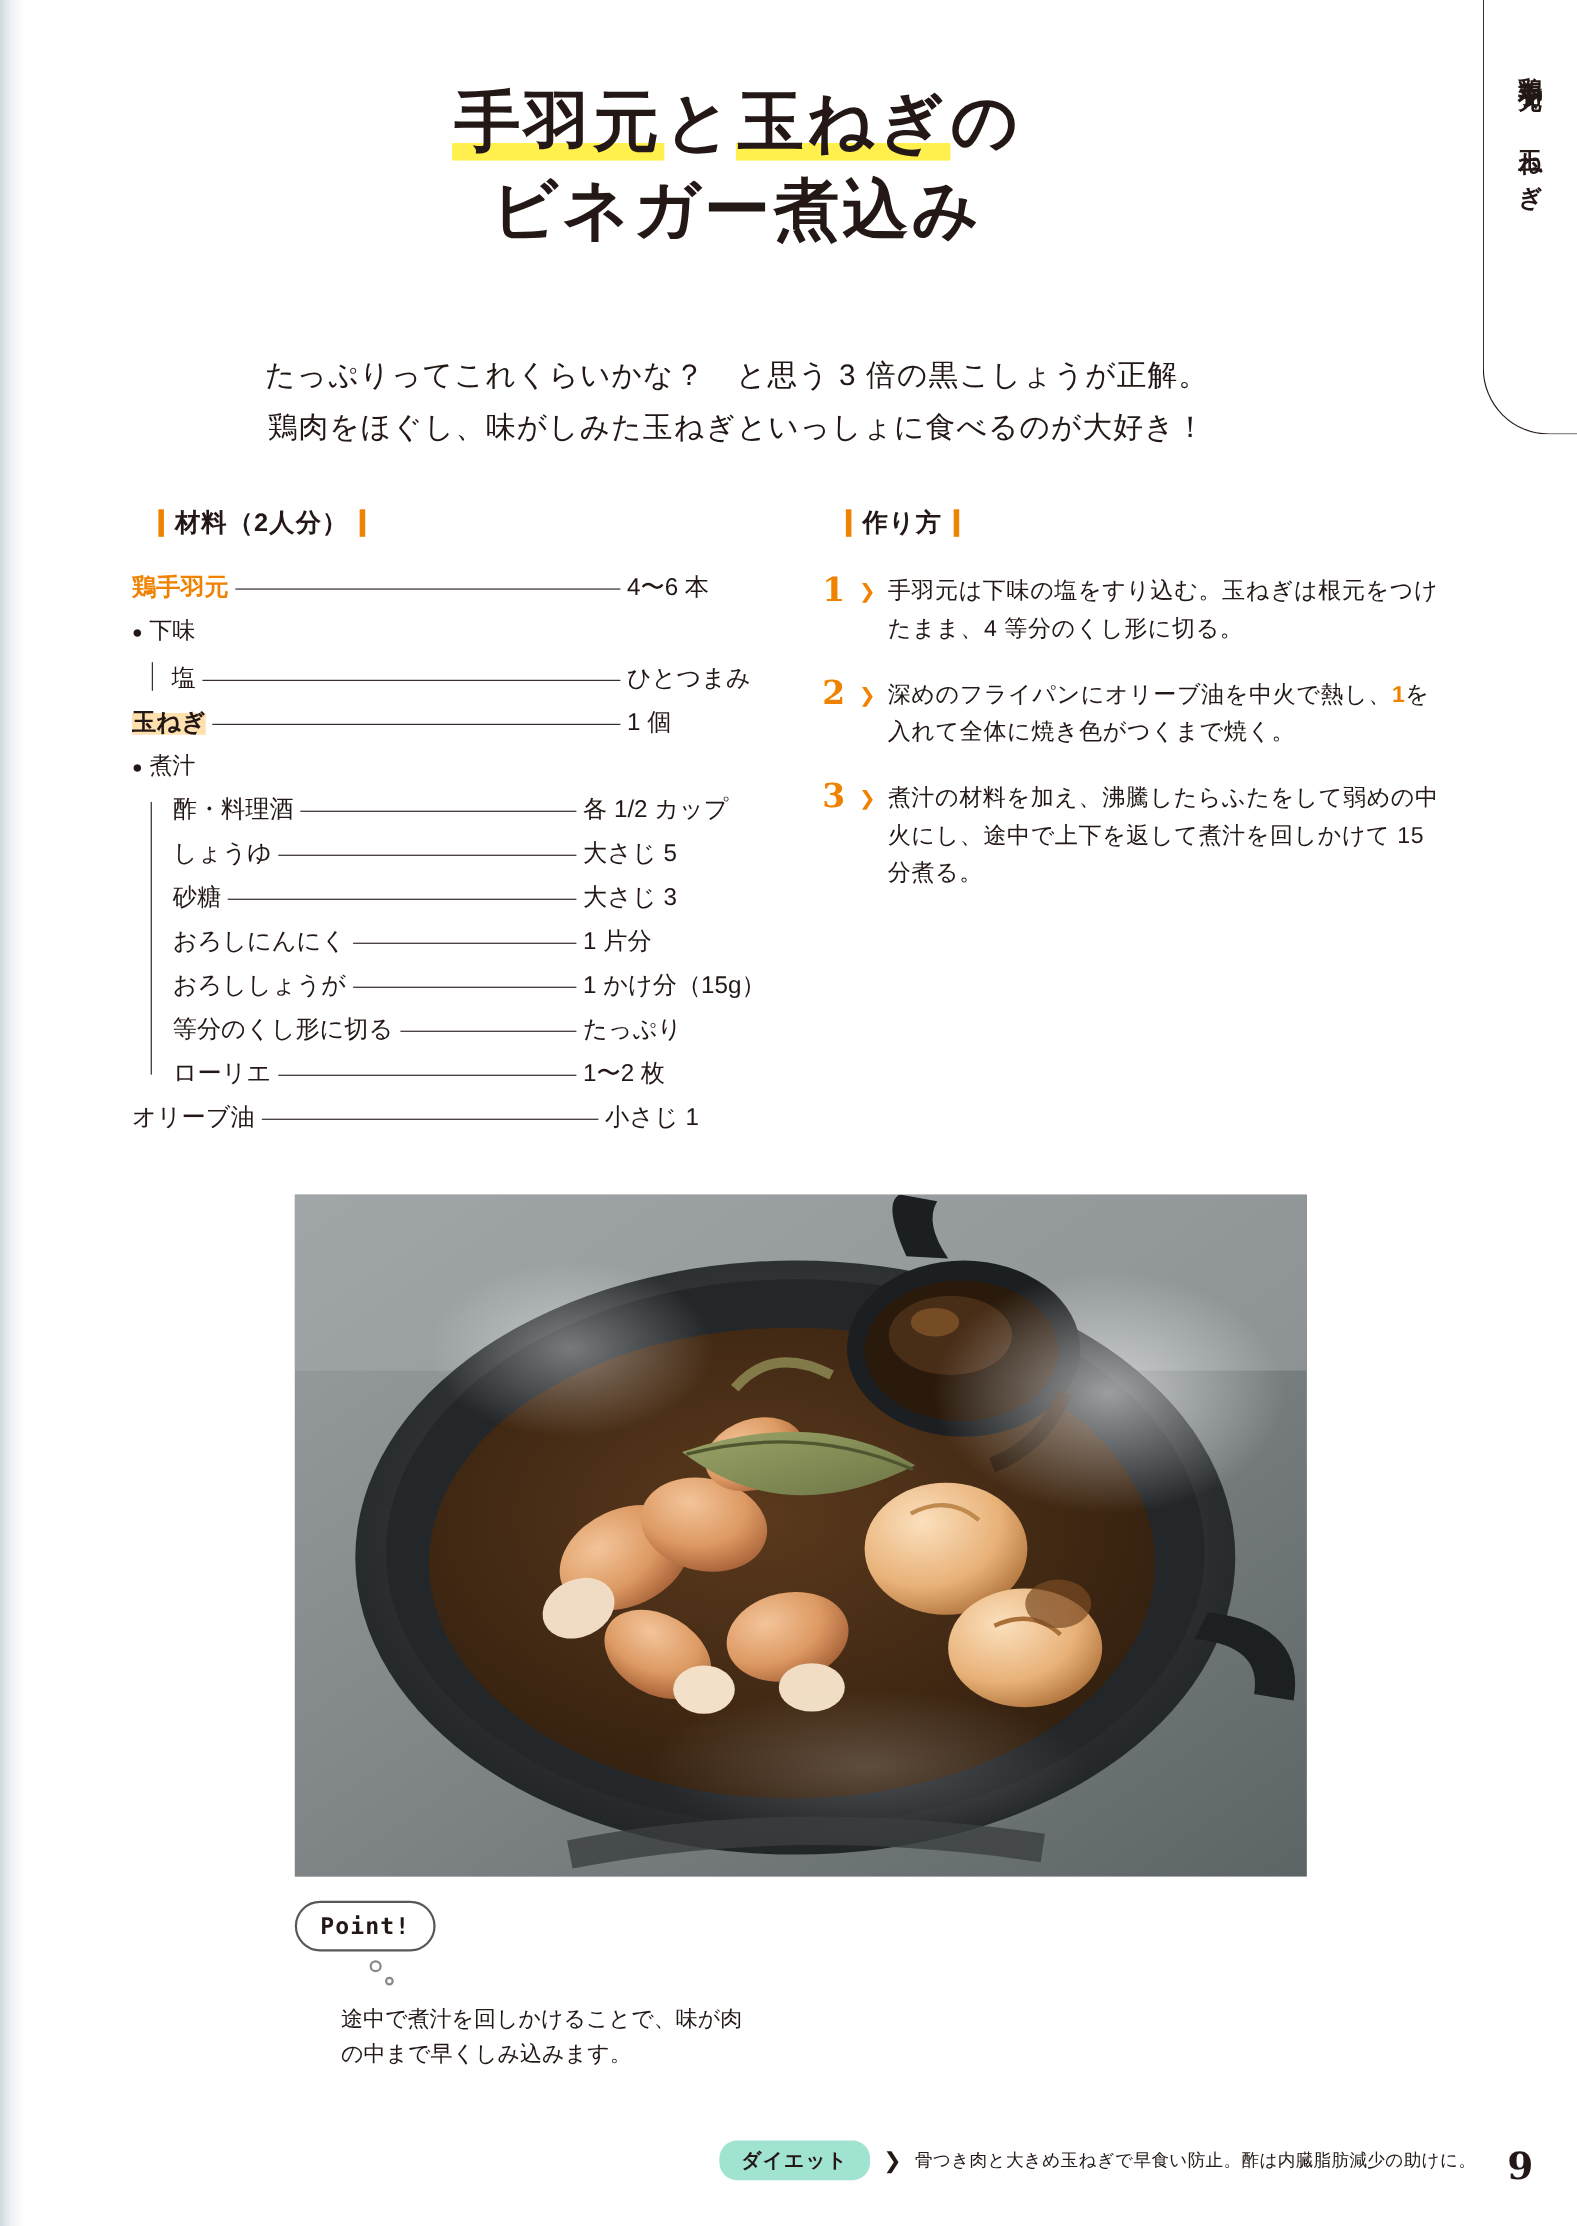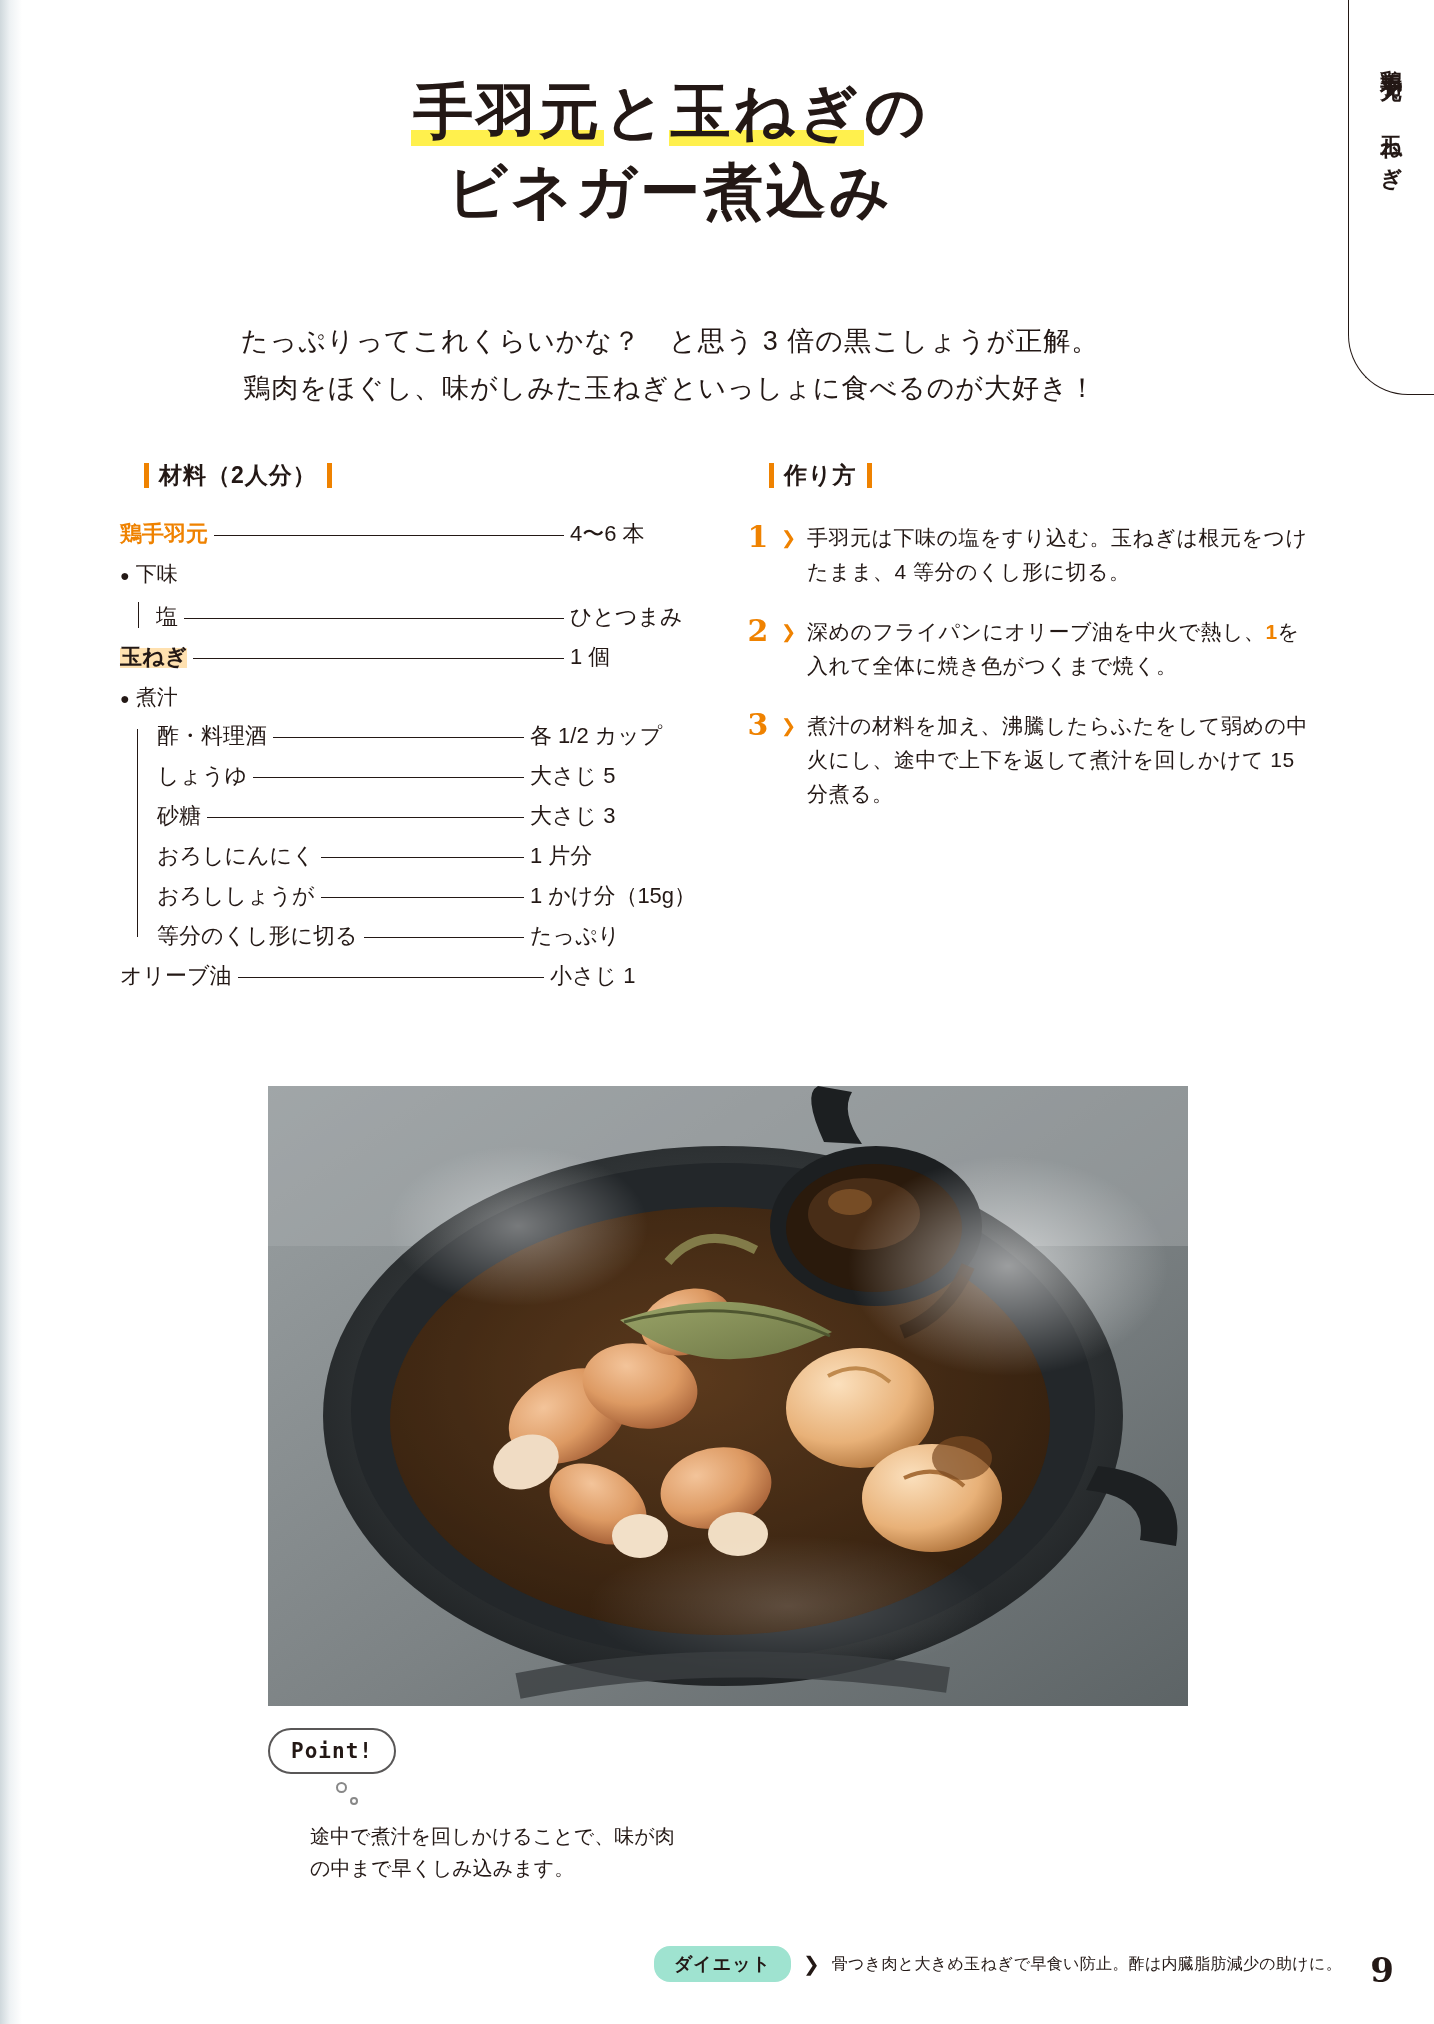--- a/index.html
+++ b/index.html
@@ -229,20 +229,25 @@
       <div class="ing-row">
         <span class="ing-name">おろししょうが</span>
         <span class="dots"></span>
         <span class="ing-qty" style="width:210px">1 かけ分（15g）</span>
       </div>
       <div class="ing-row">
         <span class="ing-name">等分のくし形に切る</span>
         <span class="dots"></span>
         <span class="ing-qty" style="width:210px">たっぷり</span>
       </div>
+      <div class="ing-row">
+        <span class="ing-name">ローリエ</span>
+        <span class="dots"></span>
+        <span class="ing-qty" style="width:210px">1〜2 枚</span>
+      </div>
     </div>
 
     <div class="ing-row">
       <span class="ing-name">オリーブ油</span>
       <span class="dots"></span>
       <span class="ing-qty" style="width:190px">小さじ 1</span>
     </div>
 
   </div>
 </div>

